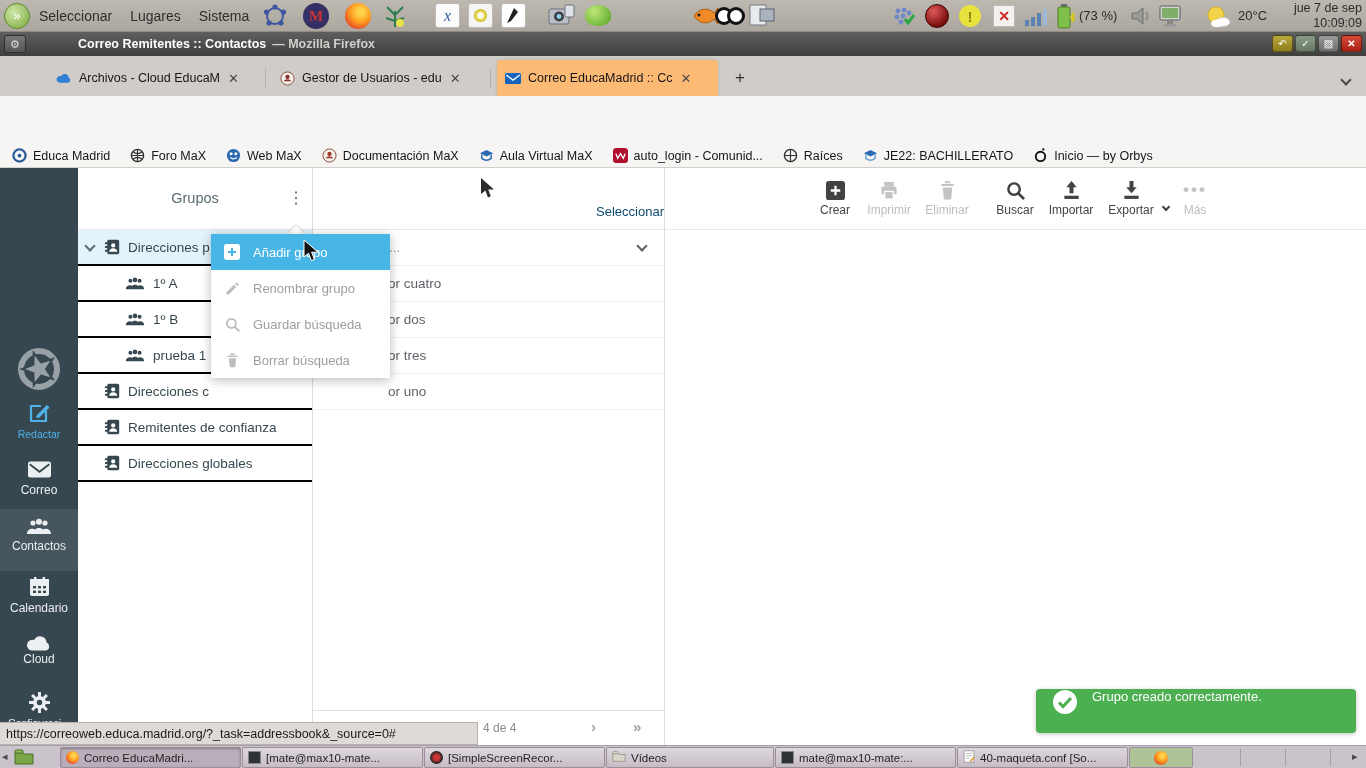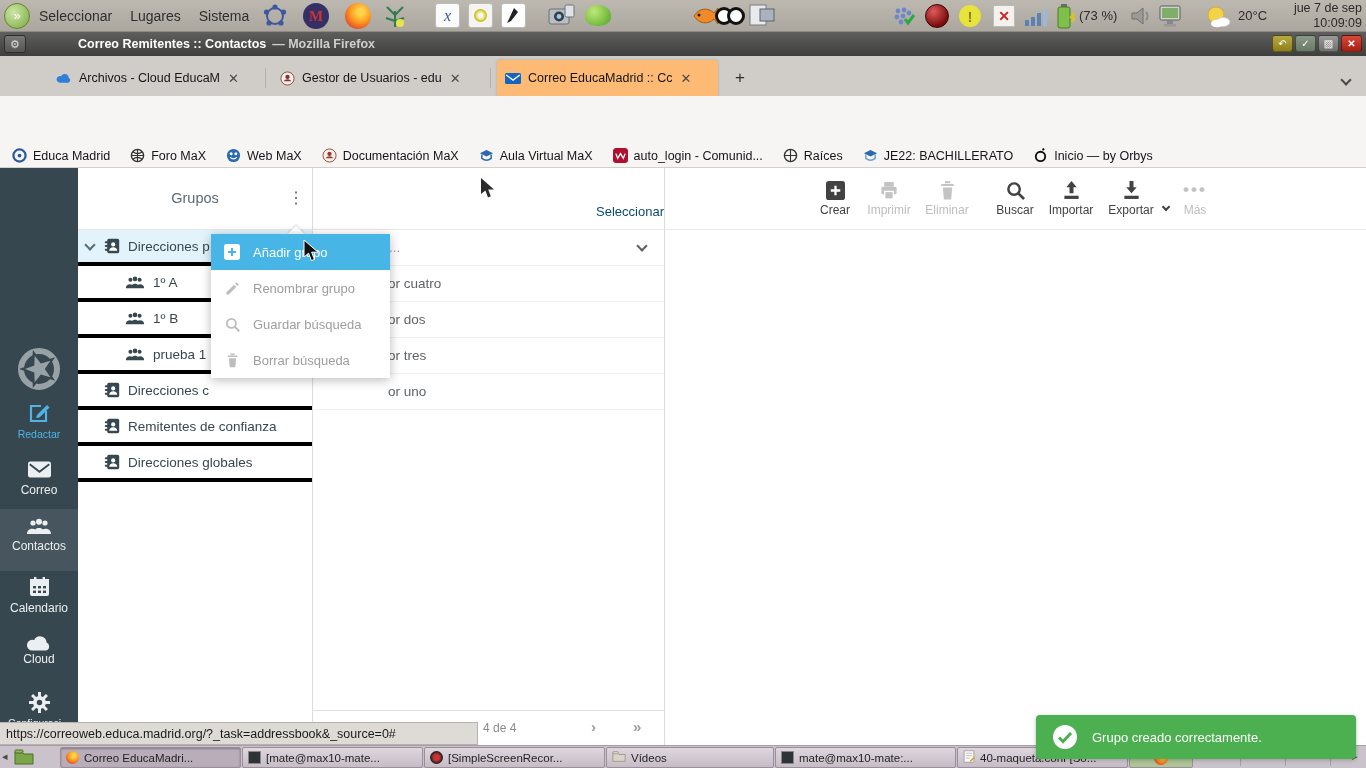--- a/index.html
+++ b/index.html
@@ -36,33 +36,33 @@
 .bm .fv{width:15px;height:15px;margin-right:6px;border-radius:3px;flex:0 0 auto}
 
 #rcside{left:0;top:168px;width:78px;height:577px;background:#37474f}
 .sbi{position:absolute;left:0;width:78px;text-align:center;color:#eceff1;font-size:10.5px}
 .sbico{display:flex;justify-content:center}
 
 #groupscol{left:78px;top:168px;width:235px;height:577px;background:#fff;border-right:1px solid #ddd}
 #contactscol{left:313px;top:168px;width:352px;height:577px;background:#fff;border-right:1px solid #ddd}
 #maincol{left:665px;top:168px;width:701px;height:577px;background:#fff}
 .colhead{position:absolute;left:0;top:0;width:100%;height:62px;border-bottom:1px solid #e8e8e8;background:#fff}
-.grow{position:absolute;left:0;width:100%;height:36px;border-bottom:4px solid #000000;display:flex;align-items:center;font-size:13.5px;color:#37474f}
+.grow{position:absolute;left:0;width:100%;height:36px;border-bottom:2px solid #000000;display:flex;align-items:center;font-size:13.5px;color:#37474f}
 .crow{position:absolute;left:0;width:100%;height:36px;border-bottom:1px solid #f0f0f0;display:flex;align-items:center;font-size:13.5px;color:#5f6368}
 .tbtn{position:absolute;top:10px;width:56px;text-align:center;color:#424242;font-size:12px}
 .tbtn .ti{height:22px;display:flex;align-items:flex-end;justify-content:center;margin-bottom:3px}
 .tbtn.dis{color:#bdbdbd}
 
 #ctxmenu{left:211px;top:234px;width:179px;background:#fff;box-shadow:0 2px 10px rgba(0,0,0,.28);z-index:40}
 .mi{height:36px;display:flex;align-items:center;padding:0 12px;font-size:13px;color:#9e9e9e;background:#fff}
 .mi .mic{width:18px;margin-right:12px;display:flex;justify-content:center}
 .mi.hl{background:#47b5e6;color:#fff}
 #ctxnotch{left:290px;top:228px;width:12px;height:12px;background:#fff;transform:rotate(45deg);box-shadow:-1px -1px 2px rgba(0,0,0,.12);z-index:39}
 
-#toast{left:1036px;top:715px;width:320px;height:44px;background:#4caf50;border-radius:4px;display:flex;align-items:center;z-index:50;box-shadow:0 1px 4px rgba(0,0,0,.25)}
+#toast{left:1036px;top:689px;width:320px;height:44px;background:#4caf50;border-radius:4px;display:flex;z-index:50;box-shadow:0 1px 4px rgba(0,0,0,.25)}
 #toast .tmsg{color:#fff;font-size:13px;margin-left:14px}
 #statusbar{left:0;top:722px;width:478px;height:23px;background:#dedbd7;border:1px solid #b5b2ae;border-left:none;display:flex;align-items:center;padding-left:6px;font-size:12.5px;color:#1a1a1a;z-index:45;white-space:nowrap}
 
 #taskbar{left:0;top:745px;width:1366px;height:23px;background:#cbc3cb;border-top:1px solid #a79ca7}
 .tkb{position:absolute;top:1px;height:21px;background:linear-gradient(#ded7de,#c6bcc6);border:1px solid #998e99;border-radius:2px;display:flex;align-items:center;padding:0 5px;font-size:11.5px;color:#1f1f1f;white-space:nowrap;overflow:hidden}
 .tkb.active{background:#b9adb9;box-shadow:inset 0 1px 2px rgba(0,0,0,.3)}
 .tkb .tki{margin-right:5px;flex:0 0 auto}
 .tksep{position:absolute;top:3px;width:1px;height:17px;background:#a79ca7}
 .dis-ic{color:#c3c3c3}
 .chev{display:inline-block;width:8px;height:8px;border-right:2px solid #616161;border-bottom:2px solid #616161;transform:rotate(45deg)}

